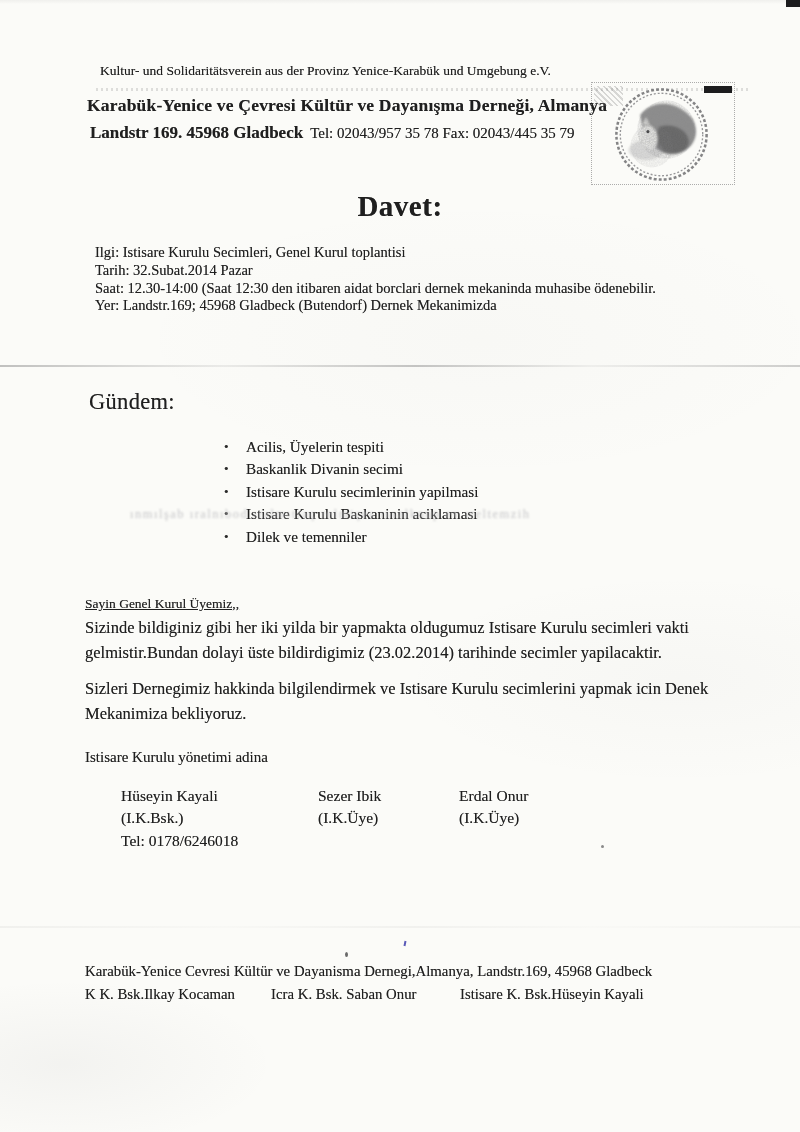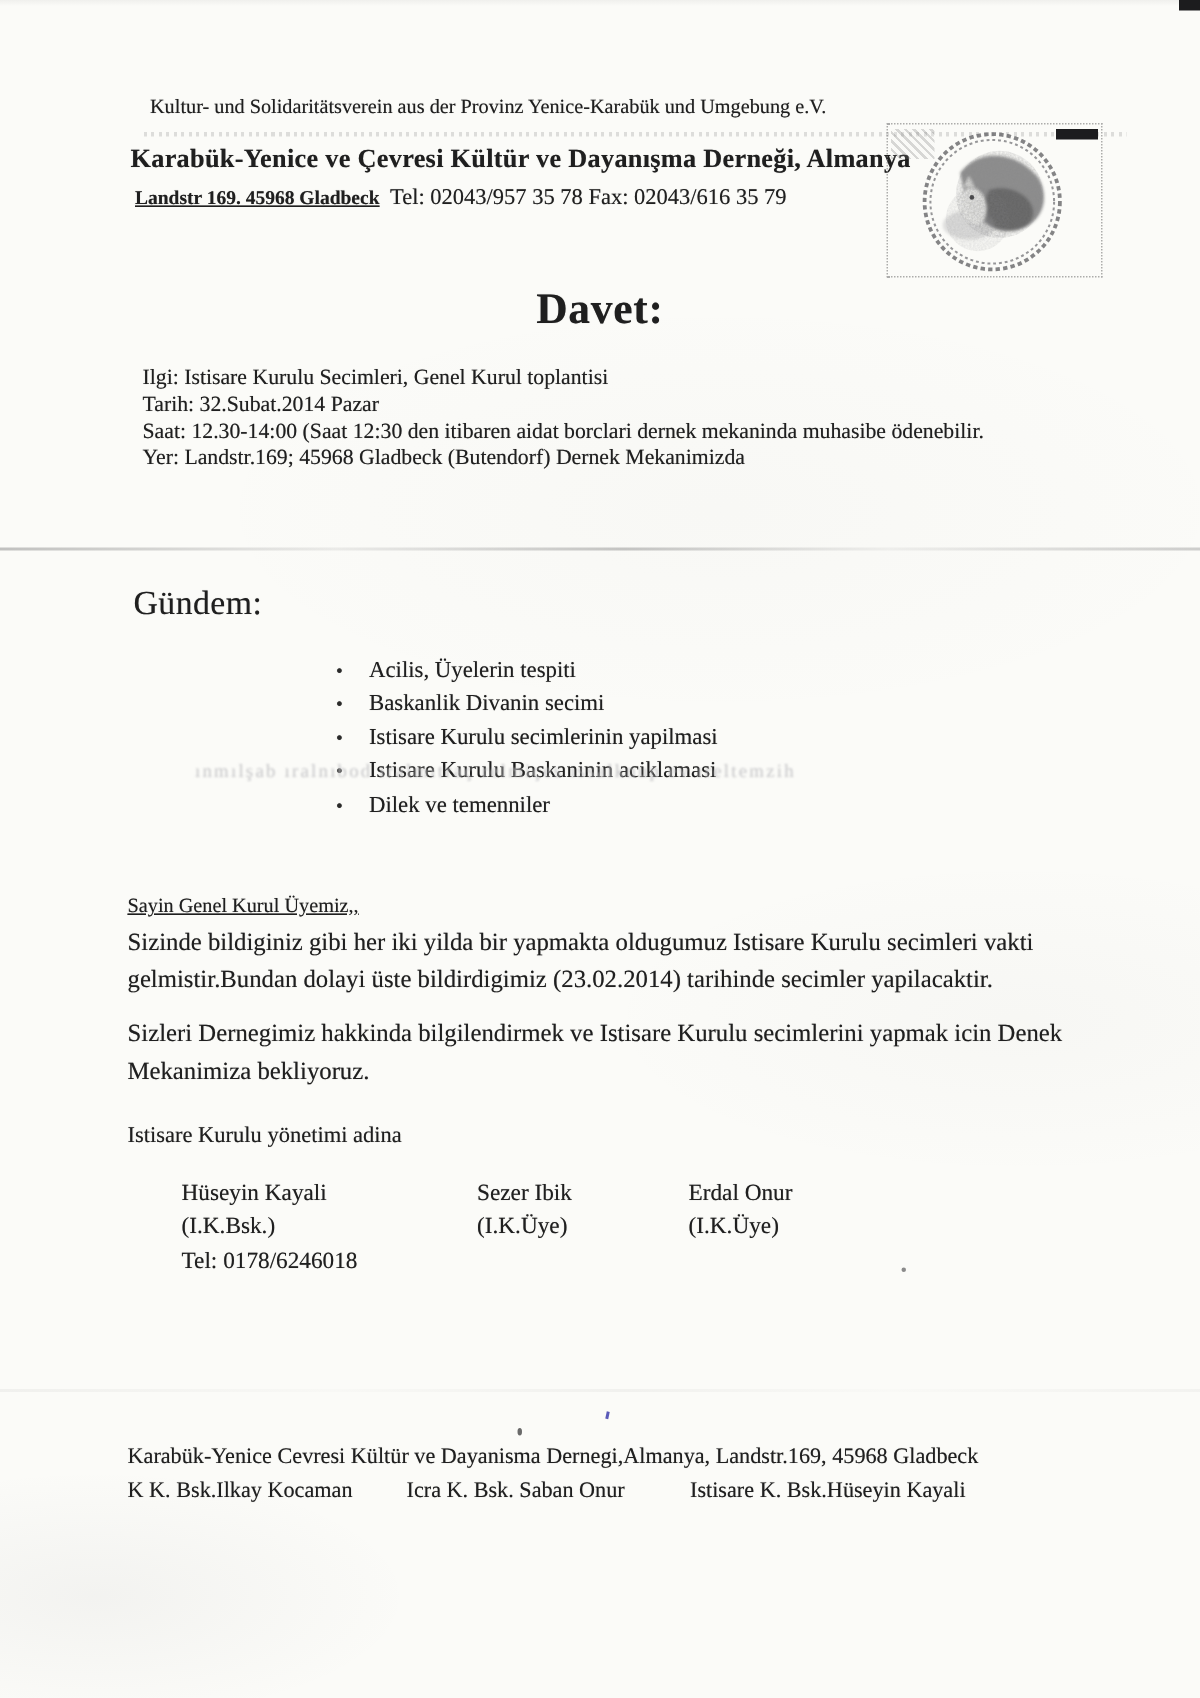--- a/index.html
+++ b/index.html
@@ -11,21 +11,21 @@
       radial-gradient(ellipse 500px 200px at 60% 30%, rgba(120,120,120,0.025), transparent 70%),
       radial-gradient(ellipse 400px 150px at 85% 60%, rgba(120,120,120,0.03), transparent 70%),
       linear-gradient(180deg, rgba(60,60,60,0.06) 0px, rgba(60,60,60,0) 4px),
       #fbfbf8;
   }
   .abs{position:absolute;}
   .t{color:#1f1f1f;text-shadow:0 0 .45px rgba(30,30,30,.55);white-space:nowrap;}
   .wrapt{color:#1f1f1f;text-shadow:0 0 .45px rgba(30,30,30,.55);}
   .hdr1{font-size:13.5px;}
   .hdr2{font-size:17.5px;font-weight:bold;letter-spacing:.2px;}
-  .hdr3b{font-size:13px;font-weight:bold;margin-right:7px;text-decoration:underline;}
+  .hdr3b{font-size:17px;font-weight:bold;margin-right:7px;}
   .hdr3n{font-size:15px;}
   .title{font-size:29px;font-weight:bold;text-align:center;width:100%;letter-spacing:.5px;}
   .detail{font-size:14.5px;line-height:17.8px;}
   .gundem{font-size:22.5px;letter-spacing:.3px;}
   ul.agenda{list-style:none;margin:0;padding:0;}
   ul.agenda li{font-size:15.2px;line-height:22.4px;position:relative;padding-left:22px;}
   ul.agenda li::before{content:"•";position:absolute;left:0;top:0;color:#2a2a2a;font-size:13px;}
   .ghost{color:#c6c6c8;filter:blur(.8px);letter-spacing:1.5px;font-size:12.5px;white-space:nowrap;}
   .salut{font-size:13.5px;}
   .para{font-size:16.5px;line-height:24.5px;width:662px;}
@@ -49,21 +49,21 @@
   <div class="abs crease" style="top:365px;opacity:.75;"></div>
   <div class="abs crease" style="top:926px;opacity:.14;"></div>
   <div class="abs speck" style="left:601px;top:845px;width:3px;height:3px;"></div>
   <div class="abs speck" style="left:345px;top:952px;width:3px;height:5px;background:#6a6a6a;"></div>
   <div class="abs" style="left:404px;top:941px;width:2px;height:5px;background:#5a5ab8;transform:rotate(12deg);"></div>
 
   <div class="abs t hdr1" style="left:100px;top:63px;">Kultur- und Solidaritätsverein aus der Provinz  Yenice-Karabük und Umgebung e.V.</div>
   <div class="abs speckline" style="left:96px;top:88px;width:655px;"></div>
   <div class="abs t hdr2" style="left:87px;top:95px;">Karabük-Yenice ve Çevresi Kültür ve Dayanışma Derneği, Almanya</div>
   <div class="abs t" style="left:90px;top:123px;">
-    <span class="hdr3b">Landstr 169.  45968 Gladbeck</span><span class="hdr3n">Tel: 02043/957 35 78 Fax: 02043/616 35 79</span>
+    <span class="hdr3b">Landstr 169.  45968 Gladbeck</span><span class="hdr3n">Tel: 02043/957 35 78 Fax: 02043/445 35 79</span>
   </div>
 
   <div class="abs stampbox" style="left:591px;top:82px;width:142px;height:101px;">
     <div class="abs hatch" style="left:2px;top:3px;width:29px;height:20px;"></div>
     <div class="abs bar" style="left:112px;top:3px;width:28px;height:7px;"></div>
     <svg class="abs" style="left:21px;top:3px;" width="97" height="97" viewBox="0 0 100 100">
       <defs>
         <clipPath id="sealclip">
             <circle cx="50" cy="50" r="41"></circle>
           </clipPath>

